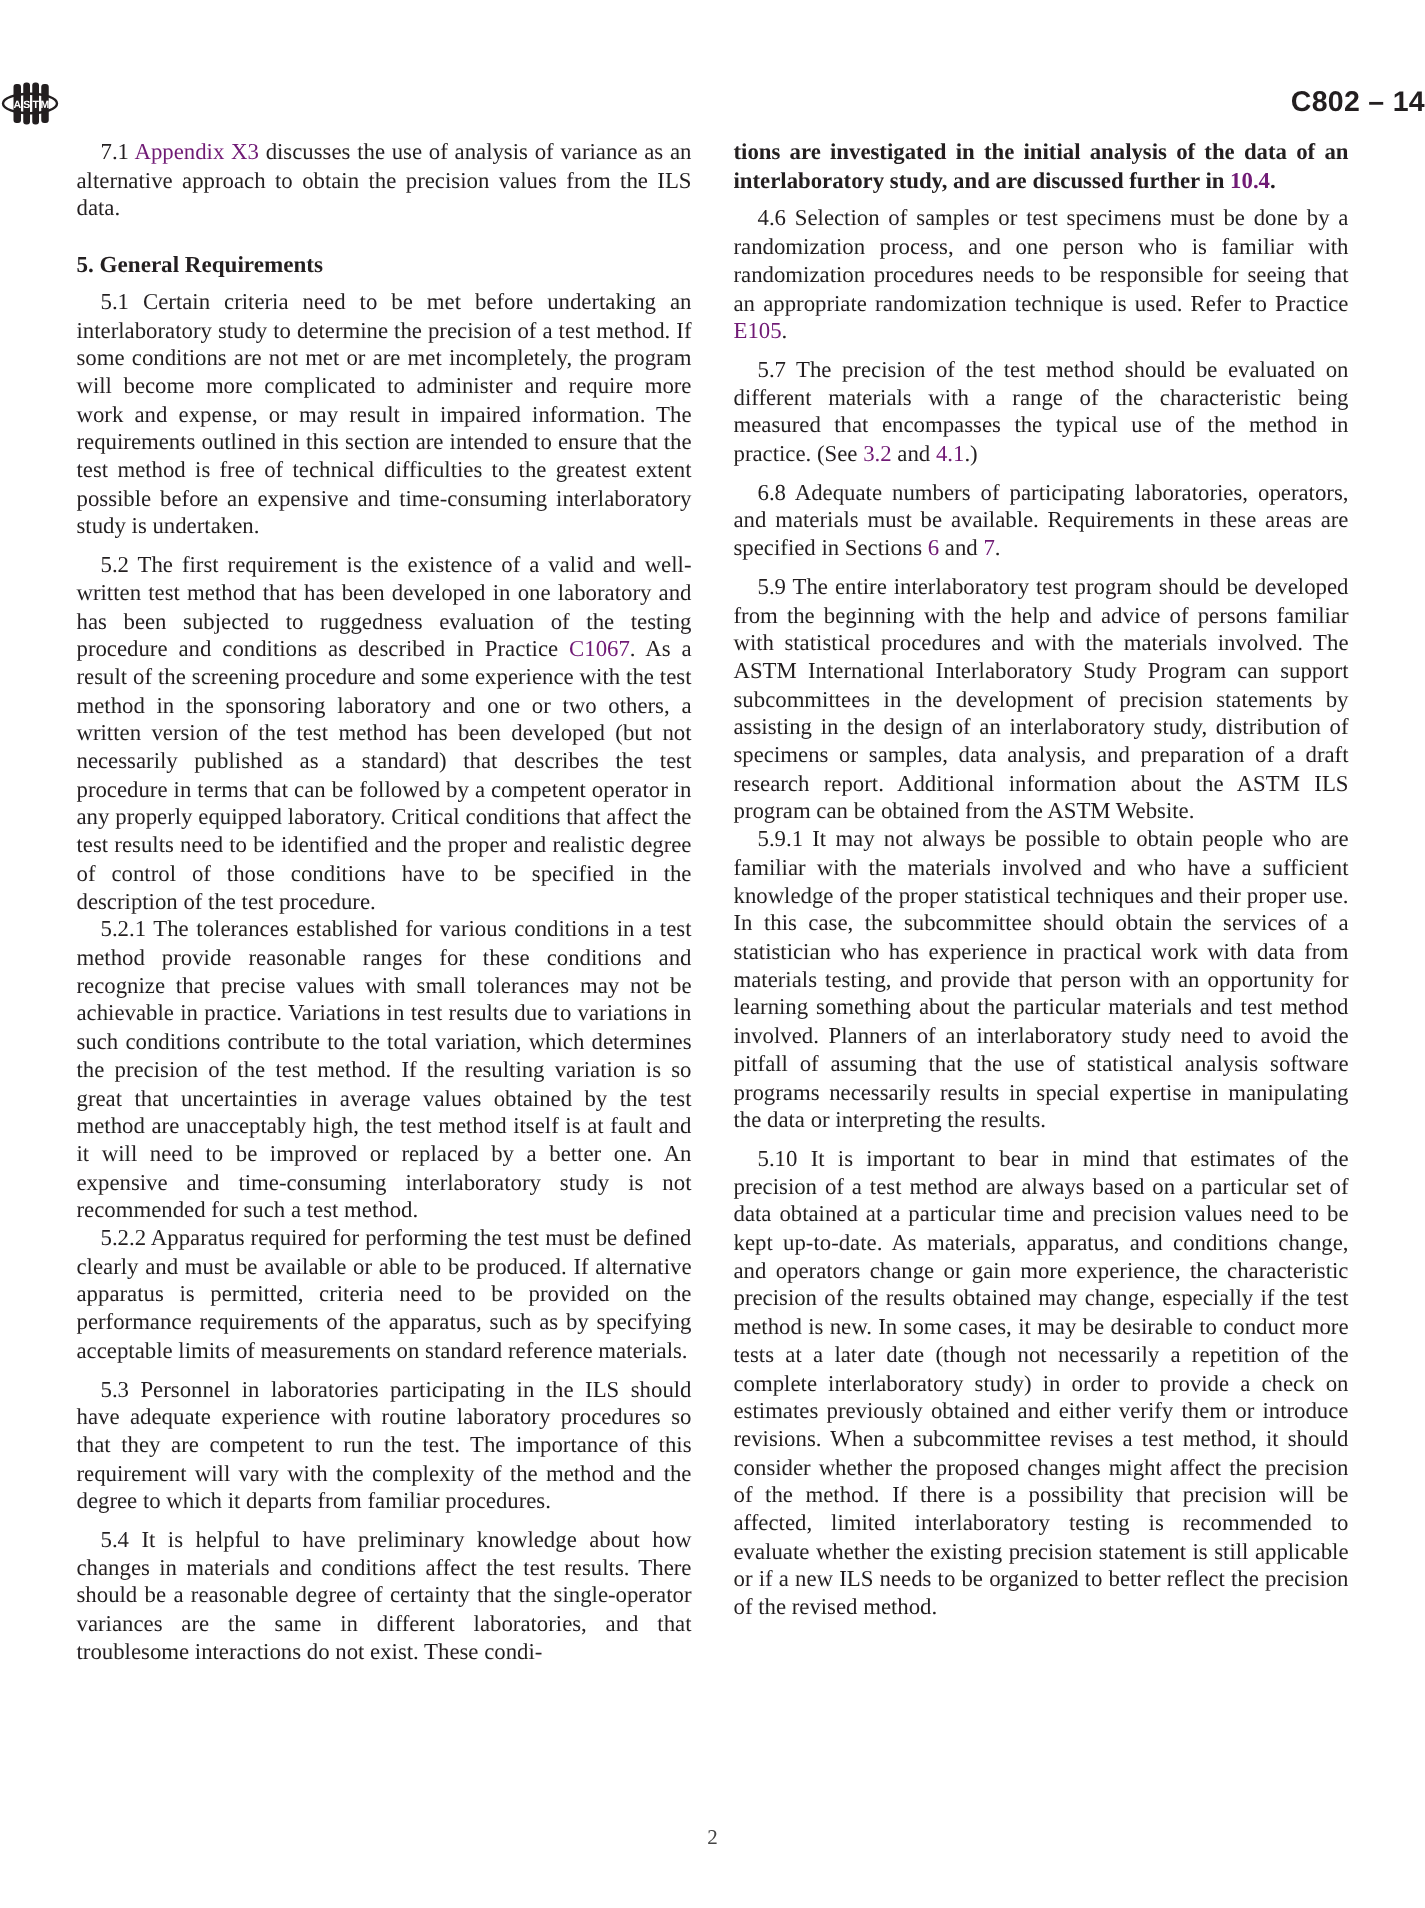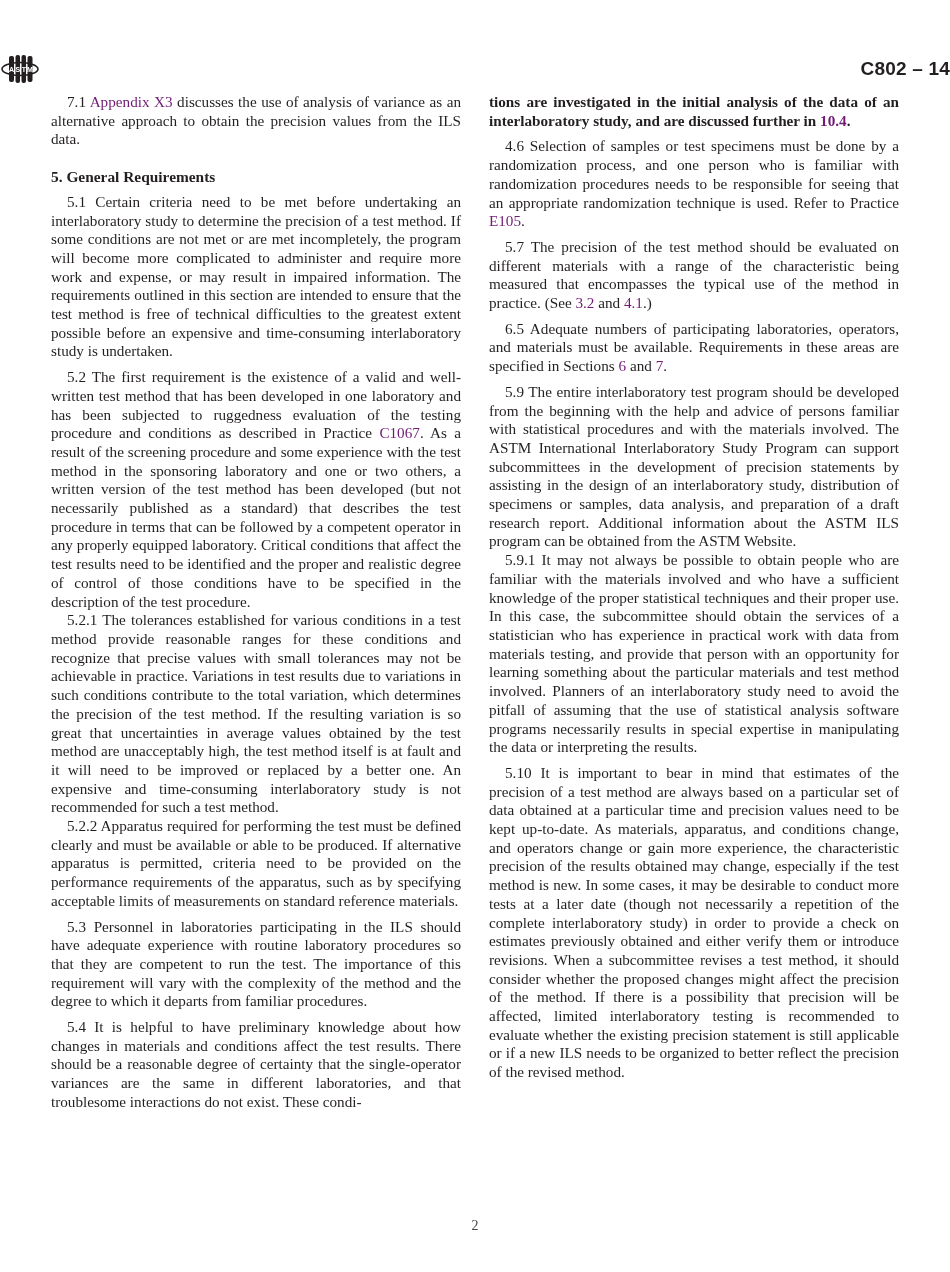--- a/index.html
+++ b/index.html
@@ -63,19 +63,19 @@
     <p class="para gap"><span>5.2 The first requirement is the existence of a valid and well-written test method that has been developed in one laboratory and has been subjected to ruggedness evaluation of the testing procedure and conditions as described in Practice </span><a class="link">C1067</a><span>. As a result of the screening procedure and some experience with the test method in the sponsoring laboratory and one or two others, a written version of the test method has been developed (but not necessarily published as a standard) that describes the test procedure in terms that can be followed by a competent operator in any properly equipped laboratory. Critical conditions that affect the test results need to be identified and the proper and realistic degree of control of those conditions have to be specified in the description of the test procedure.</span></p>
     <p class="para"><span>5.2.1 The tolerances established for various conditions in a test method provide reasonable ranges for these conditions and recognize that precise values with small tolerances may not be achievable in practice. Variations in test results due to variations in such conditions contribute to the total variation, which determines the precision of the test method. If the resulting variation is so great that uncertainties in average values obtained by the test method are unacceptably high, the test method itself is at fault and it will need to be improved or replaced by a better one. An expensive and time-consuming interlaboratory study is not recommended for such a test method.</span></p>
     <p class="para"><span>5.2.2 Apparatus required for performing the test must be defined clearly and must be available or able to be produced. If alternative apparatus is permitted, criteria need to be provided on the performance requirements of the apparatus, such as by specifying acceptable limits of measurements on standard reference materials.</span></p>
     <p class="para gap"><span>5.3 Personnel in laboratories participating in the ILS should have adequate experience with routine laboratory procedures so that they are competent to run the test. The importance of this requirement will vary with the complexity of the method and the degree to which it departs from familiar procedures.</span></p>
     <p class="para gap"><span>5.4 It is helpful to have preliminary knowledge about how changes in materials and conditions affect the test results. There should be a reasonable degree of certainty that the single-operator variances are the same in different laboratories, and that troublesome interactions do not exist. These condi-</span></p>
   </div>
 <div class="col right">
     <p class="para cont"><span>tions are investigated in the initial analysis of the data of an interlaboratory study, and are discussed further in </span><a class="link">10.4</a><span>.</span></p>
     <p class="para gap"><span>4.6 Selection of samples or test specimens must be done by a randomization process, and one person who is familiar with randomization procedures needs to be responsible for seeing that an appropriate randomization technique is used. Refer to Practice </span><a class="link">E105</a><span>.</span></p>
     <p class="para gap"><span>5.7 The precision of the test method should be evaluated on different materials with a range of the characteristic being measured that encompasses the typical use of the method in practice. (See </span><a class="link">3.2</a><span> and </span><a class="link">4.1</a><span>.)</span></p>
-    <p class="para gap"><span>6.5 Adequate numbers of participating laboratories, operators, and materials must be available. Requirements in these areas are specified in Sections </span><a class="link">6</a><span> and </span><a class="link">7</a><span>.</span></p>
+    <p class="para gap"><span>6.8 Adequate numbers of participating laboratories, operators, and materials must be available. Requirements in these areas are specified in Sections </span><a class="link">6</a><span> and </span><a class="link">7</a><span>.</span></p>
     <p class="para gap"><span>5.9 The entire interlaboratory test program should be developed from the beginning with the help and advice of persons familiar with statistical procedures and with the materials involved. The ASTM International Interlaboratory Study Program can support subcommittees in the development of precision statements by assisting in the design of an interlaboratory study, distribution of specimens or samples, data analysis, and preparation of a draft research report. Additional information about the ASTM ILS program can be obtained from the ASTM Website.</span></p>
     <p class="para"><span>5.9.1 It may not always be possible to obtain people who are familiar with the materials involved and who have a sufficient knowledge of the proper statistical techniques and their proper use. In this case, the subcommittee should obtain the services of a statistician who has experience in practical work with data from materials testing, and provide that person with an opportunity for learning something about the particular materials and test method involved. Planners of an interlaboratory study need to avoid the pitfall of assuming that the use of statistical analysis software programs necessarily results in special expertise in manipulating the data or interpreting the results.</span></p>
     <p class="para gap"><span>5.10 It is important to bear in mind that estimates of the precision of a test method are always based on a particular set of data obtained at a particular time and precision values need to be kept up-to-date. As materials, apparatus, and conditions change, and operators change or gain more experience, the characteristic precision of the results obtained may change, especially if the test method is new. In some cases, it may be desirable to conduct more tests at a later date (though not necessarily a repetition of the complete interlaboratory study) in order to provide a check on estimates previously obtained and either verify them or introduce revisions. When a subcommittee revises a test method, it should consider whether the proposed changes might affect the precision of the method. If there is a possibility that precision will be affected, limited interlaboratory testing is recommended to evaluate whether the existing precision statement is still applicable or if a new ILS needs to be organized to better reflect the precision of the revised method.</span></p>
   </div>
 
 <div class="page-number">2</div>
 
 </body></html>

